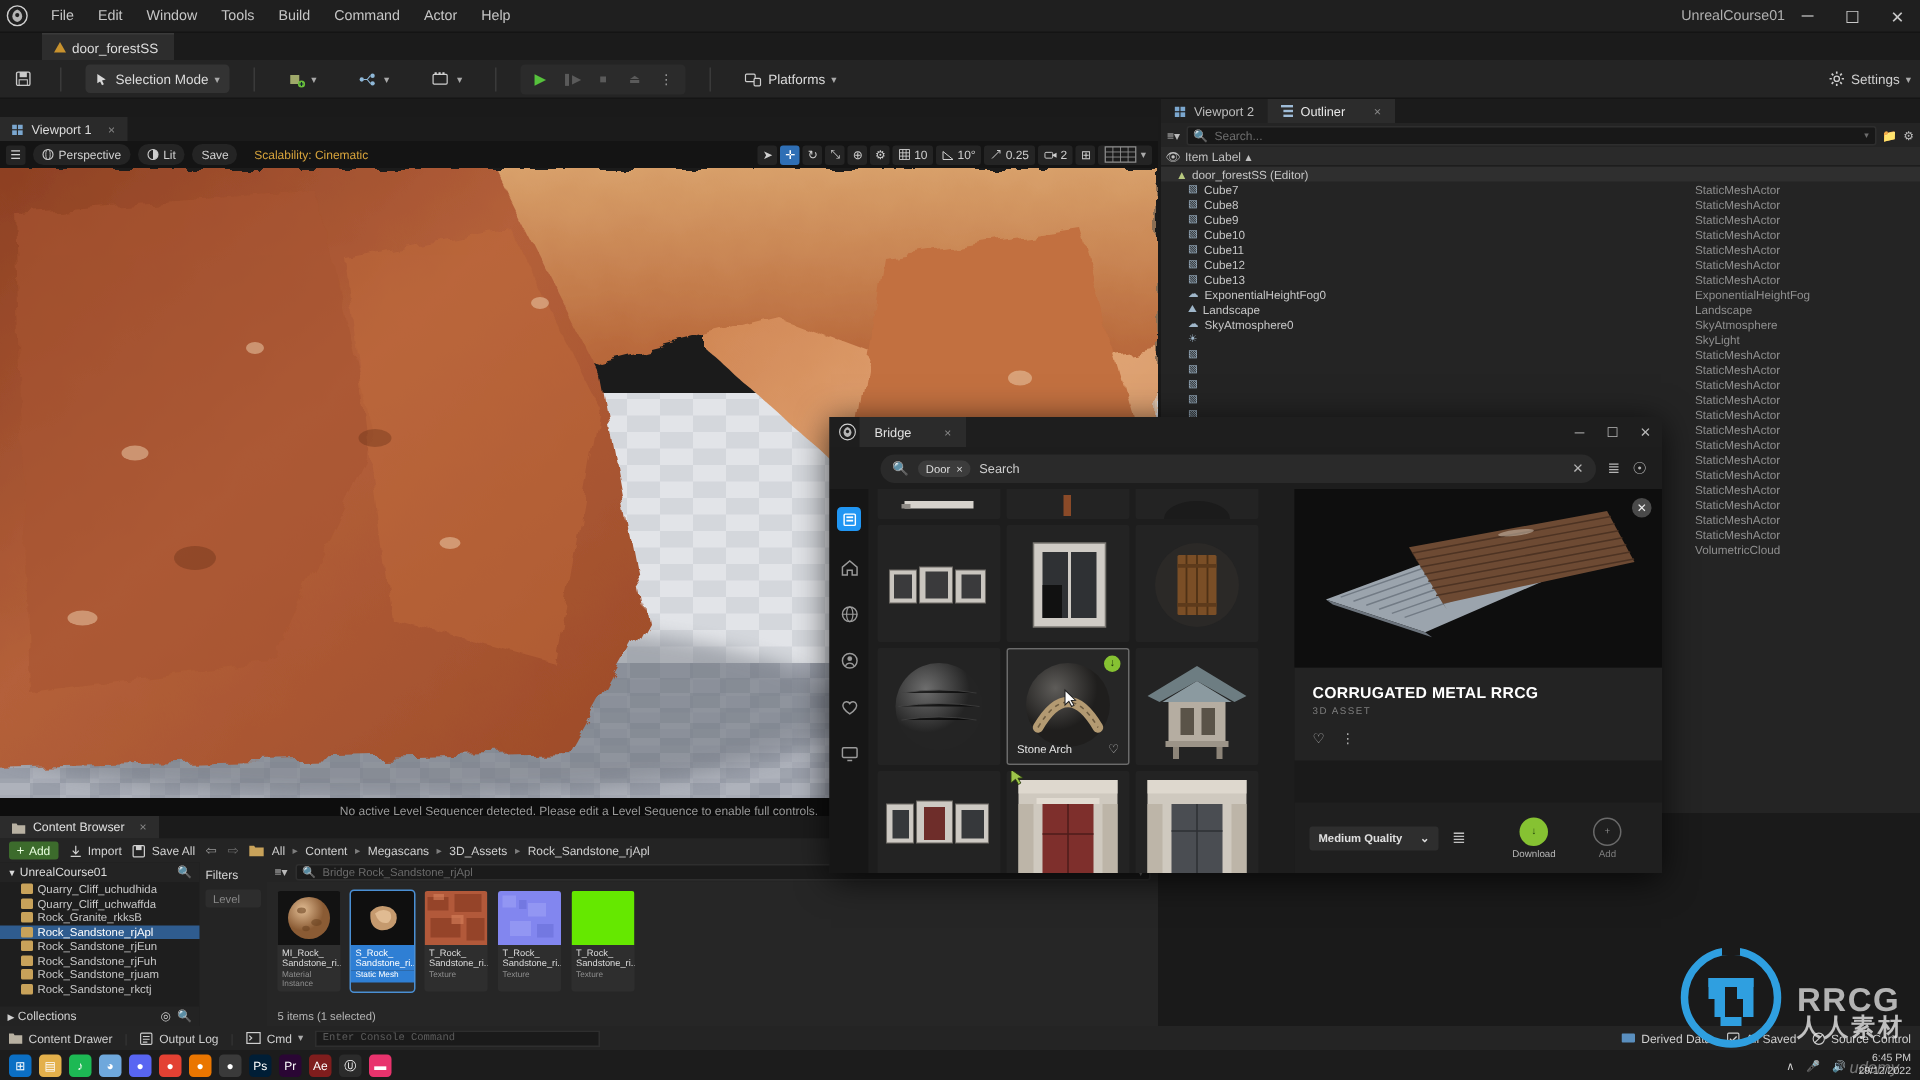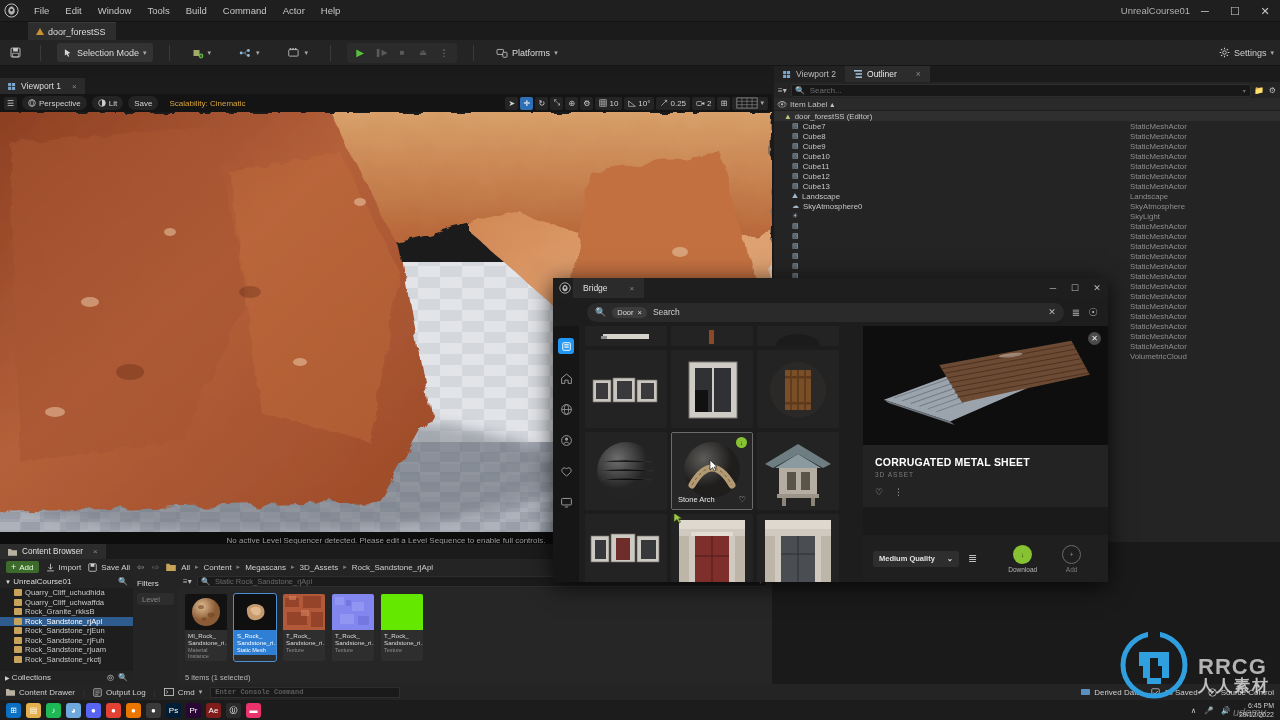--- a/index.html
+++ b/index.html
@@ -176,21 +176,21 @@
   .acard.sel .aname, .acard.sel .atype { background:#2f7fd4; color:#fff; }
   .acount { position:absolute; bottom:2px; left:7px; font-size:7.5px; color:#b5b5b5; }
 
   
   .status { position:absolute; left:0; top:684px; width:1280px; height:16px;
      background:#242424; display:flex; align-items:center; gap:8px; padding:0 6px;
      font-size:8px; color:#cfcfcf; }
   .sbtn { display:flex; align-items:center; gap:4px; }
   .cmdbox { width:190px; height:11px; background:#1a1a1a; border:1px solid #2e2e2e;
      font-family:"Liberation Mono", monospace; font-size:7px; color:#5c5c5c;
-     display:flex; align-items:center; padding-left:4px;font-weight:bold; }
+     display:flex; align-items:center; padding-left:4px; }
   .status-right { position:absolute; right:6px; display:flex; align-items:center; gap:10px; }
 
   
   .taskbar { position:absolute; left:0; top:700px; width:1280px; height:20px;
      background:#1d1d1de0; display:flex; align-items:center; gap:5px; padding:0 6px; }
   .tbi { width:15px;height:15px;border-radius:3px;display:flex;align-items:center;
      justify-content:center; font-size:8px; color:#fff; }
   .tray { position:absolute; right:6px; display:flex; align-items:center; gap:8px;
      font-size:7.5px; color:#d0d0d0; }
   .clock { text-align:right; line-height:9px; font-size:7px; }
@@ -566,20 +566,25 @@
               <span style="margin-right: 4px; color: rgb(159, 182, 201); font-size: 7px;">▧</span>
               <span>Cube12</span>
               <span style="position: absolute; left: 356px; color: rgb(143, 143, 143);">StaticMeshActor</span>
             </div>
             <div class="orow" style="position: relative;">
               <span style="margin-right: 4px; color: rgb(159, 182, 201); font-size: 7px;">▧</span>
               <span>Cube13</span>
               <span style="position: absolute; left: 356px; color: rgb(143, 143, 143);">StaticMeshActor</span>
             </div>
             <div class="orow" style="position: relative;">
+              <span style="margin-right: 4px; color: rgb(159, 182, 201); font-size: 7px;">☁</span>
+              <span>ExponentialHeightFog0</span>
+              <span style="position: absolute; left: 356px; color: rgb(143, 143, 143);">ExponentialHeightFog</span>
+            </div>
+            <div class="orow" style="position: relative;">
               <span style="margin-right: 4px; color: rgb(159, 182, 201); font-size: 7px;">⛰</span>
               <span>Landscape</span>
               <span style="position: absolute; left: 356px; color: rgb(143, 143, 143);">Landscape</span>
             </div>
             <div class="orow" style="position: relative;">
               <span style="margin-right: 4px; color: rgb(159, 182, 201); font-size: 7px;">☁</span>
               <span>SkyAtmosphere0</span>
               <span style="position: absolute; left: 356px; color: rgb(143, 143, 143);">SkyAtmosphere</span>
             </div>
             <div class="orow" style="position: relative;">
@@ -907,21 +912,21 @@
                 <g stroke="#4d3323" stroke-width="1">
                   <path d="M80,34 L214,26M82,39 L216,31M84,44 L218,36M86,49 L220,41M88,54 L222,46M90,59 L224,51M92,64 L226,56"></path>
                 </g>
                 <polygon points="78,30 80,35 98,74 96,70" fill="#4f3625"></polygon>
                 <ellipse cx="150" cy="29" rx="12" ry="2" fill="#cdbfae" opacity=".55"></ellipse>
               </g>
             </svg>
             <div class="dt-close">✕</div>
           </div>
           <div class="dt-info">
-            <div class="dt-title">CORRUGATED METAL SHEET</div>
+            <div class="dt-title">CORRUGATED METAL RRCG</div>
             <div class="dt-sub">3D ASSET</div>
             <div class="dt-acts">
               <span>♡</span>
               <span>⋮</span>
             </div>
           </div>
           <div class="dt-foot">
             <div class="qual">
               <span>Medium Quality</span>
               <span>⌄</span>
@@ -1047,21 +1052,21 @@
       </div>
       <div class="cb-filter">
         <div class="ft">Filters</div>
         <div class="lvlchip">Level</div>
       </div>
       <div class="cb-assets">
         <div class="as-search">
           <span style="font-size:8px;color:#bbb">≡▾</span>
           <div class="as-sbox">
             <span>🔍</span>
-            <span>Static Rock_Sandstone_rjApl</span>
+            <span>Bridge Rock_Sandstone_rjApl</span>
             <span style="margin-left:auto;font-size:6px">▾</span>
           </div>
         </div>
         <div class="as-grid" id="asset-cards">
             <div class="acard">
               <div class="athumb"><svg width="42" height="36" viewBox="0 0 42 36">
                   <rect width="42" height="36" fill="#121212"></rect>
                   <defs>
                     <radialGradient id="mg" cx=".35" cy=".3">
                       <stop offset="0" stop-color="#e0bb92"></stop>

